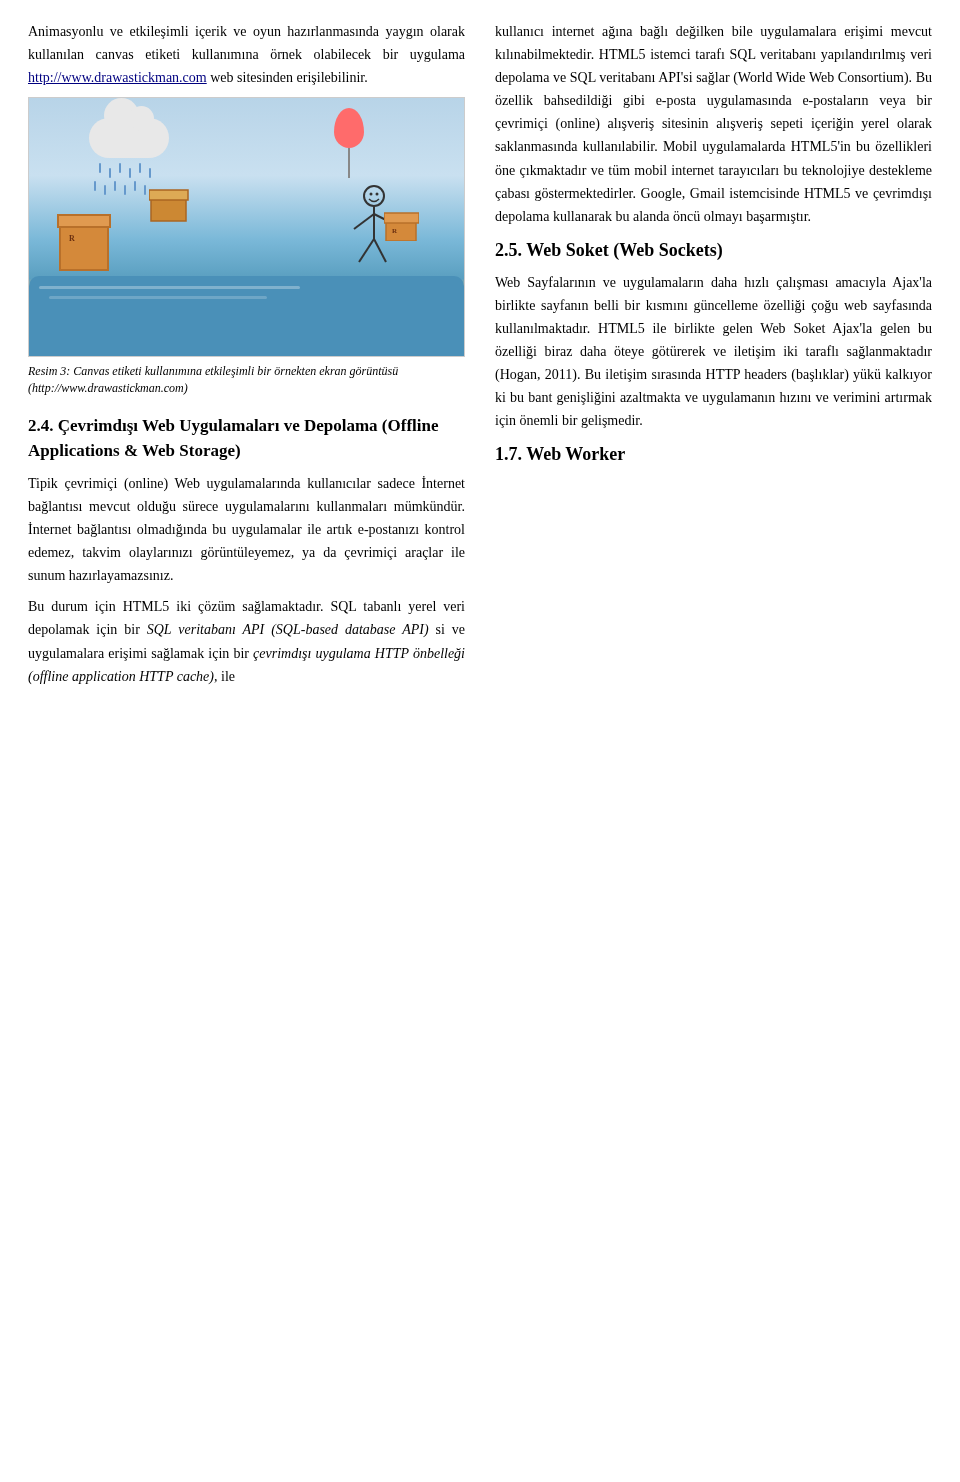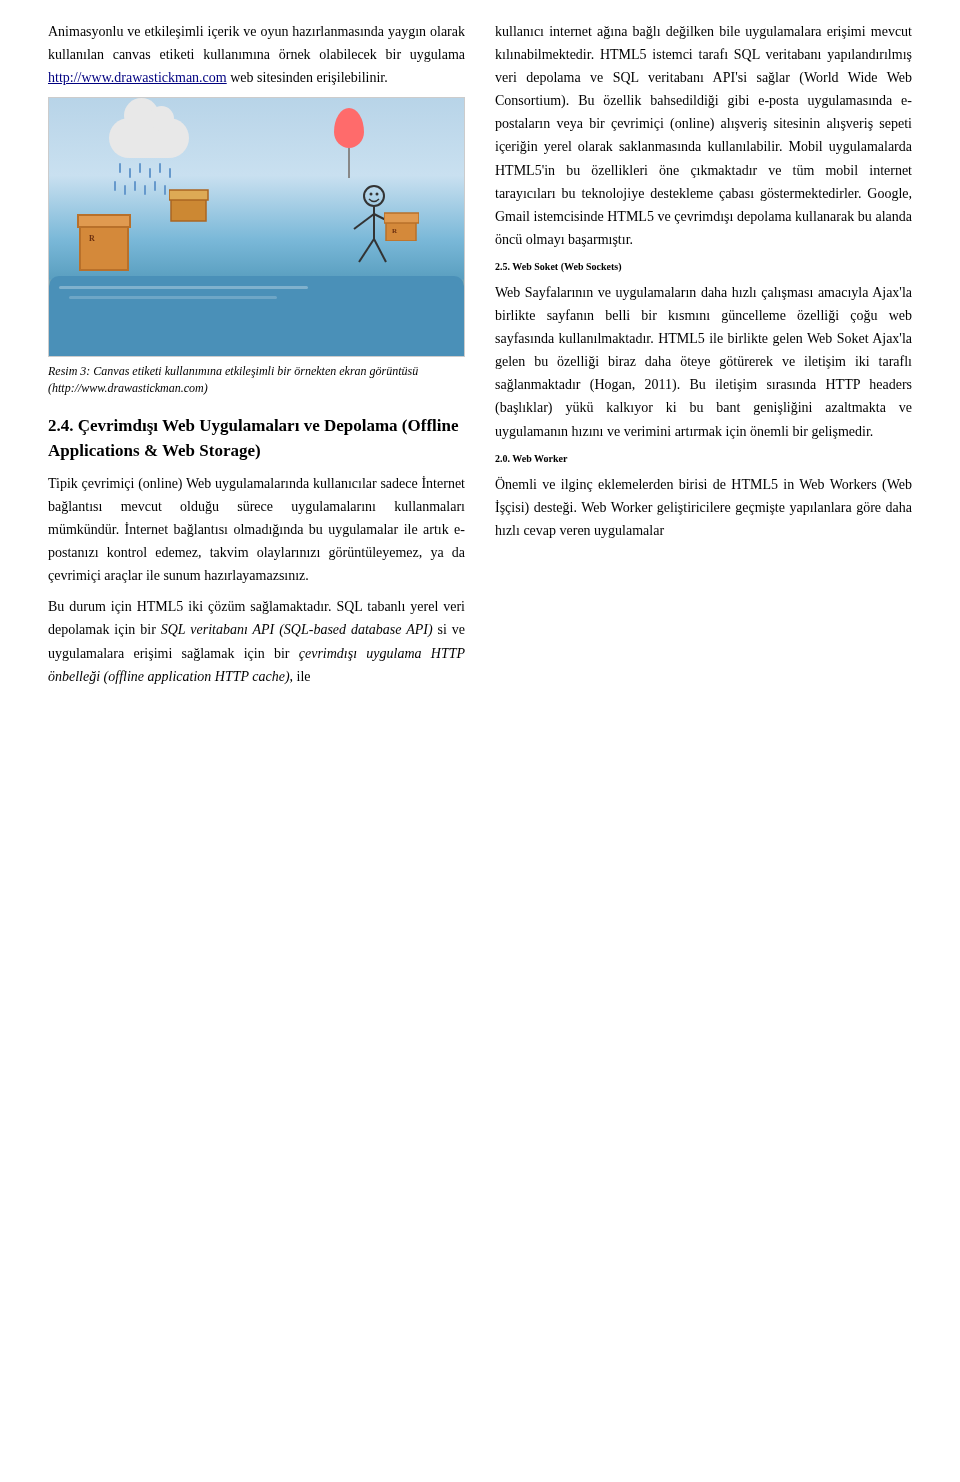--- a/index.html
+++ b/index.html
@@ -12,21 +12,21 @@
       font-family: "Times New Roman", Times, serif;
       font-size: 14px;
       line-height: 1.6;
       background: #fff;
       color: #000;
       width: 960px;
     }
 
     .page {
       width: 960px;
-      padding: 20px 48px;
+      padding: 20px 28px;
     }
 
     .two-col {
       display: flex;
       gap: 30px;
     }
 
     .col-left {
       width: 50%;
     }
@@ -192,21 +192,21 @@
 
     .section-heading {
       font-size: 17px;
       font-weight: bold;
       margin-bottom: 8px;
       margin-top: 16px;
       line-height: 1.5;
     }
 
     .subsection-heading {
-      font-size: 10px;
+      font-size: 18px;
       font-weight: bold;
       margin-bottom: 6px;
       margin-top: 4px;
     }
 
     .body-text {
       text-align: justify;
       margin-bottom: 8px;
       font-size: 14px;
       line-height: 1.65;
@@ -318,20 +318,19 @@
     </div>
 
     <div class="col-right">
 
       <p class="body-text">kullanıcı internet ağına bağlı değilken bile uygulamalara erişimi mevcut kılınabilmektedir. HTML5 istemci tarafı SQL veritabanı yapılandırılmış veri depolama ve SQL veritabanı API'si sağlar (World Wide Web Consortium). Bu özellik bahsedildiği gibi e-posta uygulamasında e-postaların veya bir çevrimiçi (online) alışveriş sitesinin alışveriş sepeti içeriğin yerel olarak saklanmasında kullanılabilir. Mobil uygulamalarda HTML5'in bu özellikleri öne çıkmaktadır ve tüm mobil internet tarayıcıları bu teknolojiye destekleme çabası göstermektedirler. Google, Gmail istemcisinde HTML5 ve çevrimdışı depolama kullanarak bu alanda öncü olmayı başarmıştır.</p>
 
       <h2 class="subsection-heading">2.5. Web Soket (Web Sockets)</h2>
 
       <p class="body-text">Web Sayfalarının ve uygulamaların daha hızlı çalışması amacıyla Ajax'la birlikte sayfanın belli bir kısmını güncelleme özelliği çoğu web sayfasında kullanılmaktadır. HTML5 ile birlikte gelen Web Soket Ajax'la gelen bu özelliği biraz daha öteye götürerek ve iletişim iki taraflı sağlanmaktadır (Hogan, 2011). Bu iletişim sırasında HTTP headers (başlıklar) yükü kalkıyor ki bu bant genişliğini azaltmakta ve uygulamanın hızını ve verimini artırmak için önemli bir gelişmedir.</p>
 
-      <h2 class="subsection-heading">2.0. Web Worker</h2>
-
-      <p class="body-text">Önemli ve ilginç eklemelerden birisi de HTML5 in Web Workers (Web İşçisi) desteği. Web Worker geliştiricilere geçmişte yapılanlara göre daha hızlı cevap veren uygulamalar</p>
+      <h2 class="subsection-heading">1.7. Web Worker</h2>
+
 
     </div>
 
   </div>
 </div>
 
 </body></html>

